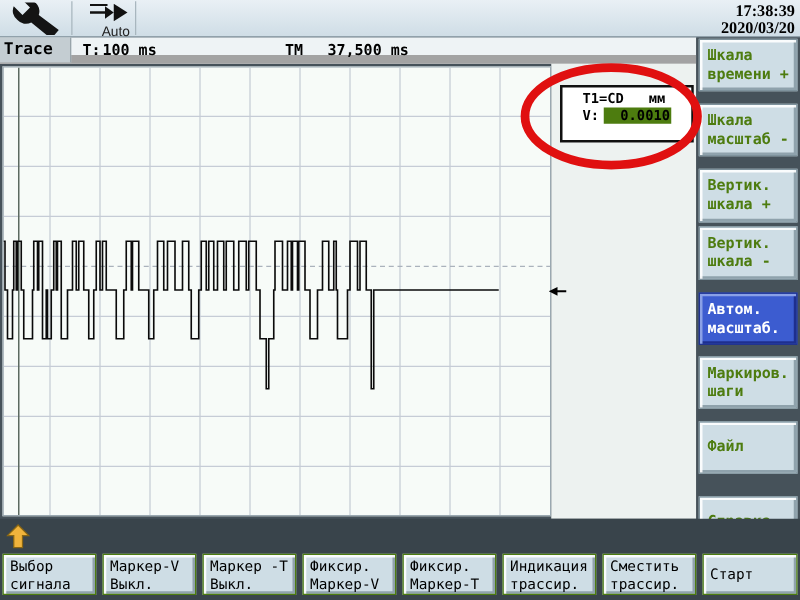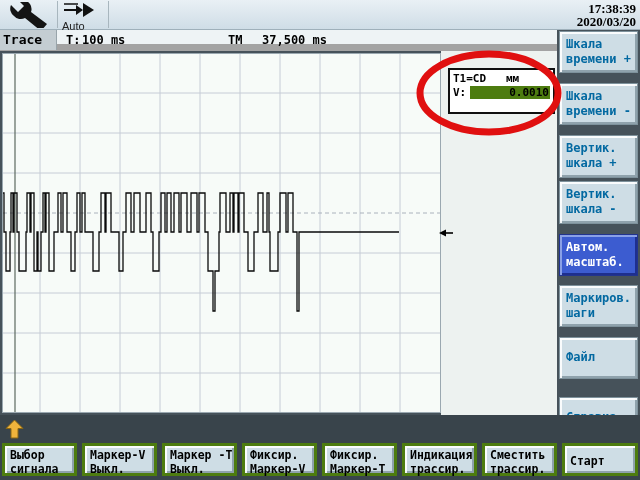--- a/index.html
+++ b/index.html
@@ -5,60 +5,60 @@
   * { margin:0; padding:0; box-sizing:border-box; }
   html,body { width:640px; height:480px; }
   body { font-family:"DejaVu Sans Mono","Liberation Mono",monospace; }
   .screen { position:relative; width:640px; height:480px; background:#46525a; overflow:hidden; }
 
   
   .topbar { position:absolute; left:0; top:0; width:640px; height:30px;
             background:linear-gradient(#e9f0f5,#cfdde6); border-bottom:1px solid #9fb0ba; }
   .topbar .vsep { position:absolute; top:1px; width:1px; height:27px; background:#a8b6be; }
   .wrench { position:absolute; left:6px; top:2px; }
-  .autoblk { position:absolute; left:62px; top:2px; width:42px; text-align:left; }
+  .autoblk { position:absolute; left:62px; top:2px; width:42px; text-align:right; }
   .autoblk .lbl { font-family:"Liberation Sans",sans-serif; font-size:11px; color:#222; display:block; margin-top:-1px; }
   .clock { position:absolute; right:4px; top:2px; text-align:right; font-weight:bold; font-size:13px; line-height:13px; color:#000;font-family:Liberation Serif, serif; }
 
   
   .tracebar { position:absolute; left:0; top:30px; width:557px; height:21px;
               background:#eef3f5; border-bottom:7px solid #a3a3a3; }
   .trace-tab { position:absolute; left:0; top:0; width:57px; height:20px; background:#c4cdd2;
                border-right:1px solid #98a4aa; font-weight:bold; font-size:13px; padding:2px 0 0 3px; color:#000; }
   .tracebar span { position:absolute; top:3px; font-weight:bold; font-size:12px; color:#000; }
 
   
   .rightpanel { position:absolute; left:441px; top:51px; width:116px; height:364px; background:#edf2f0; }
   .plot { position:absolute; left:2px; top:53px; width:439px; height:360px;
           background:#f7fbf8; border:1px solid #9aa8b0; }
   .infobox { position:absolute; left:448px; top:68px; width:107px; height:46px;
-             background:#ffffff; border:2px solid #101010; padding:2px 3px; z-index:3;
+             background:#ffffff; border:2px solid #101010; padding:2px 16px; z-index:3;
              font-weight:bold; font-size:11px; line-height:13.5px; color:#000; }
   .infobox .row { display:flex; white-space:pre; }
   .infobox .val { display:inline-block; flex:1; margin-left:4px; background:#4d7c0f; text-align:right; padding-right:1px; }
   .redcircle { position:absolute; left:416px; top:50px; width:146px; height:86px; z-index:5; pointer-events:none; }
   .arrowmark { position:absolute; left:438px; top:227px; z-index:2; }
 
   
   .sidebar { position:absolute; left:557px; top:30px; width:83px; height:410px; background:#46525a; }
   .skey { position:absolute; left:2px; width:79px; height:42px; background:#cedde5;
           border:1px solid #7e929c;
           box-shadow:inset 2px 2px 0 rgba(255,255,255,.9), inset -2px -2px 0 #8fa2ac;
-          font-weight:bold; font-size:12px; line-height:15px; color:#0369a1;
+          font-weight:bold; font-size:12px; line-height:15px; color:#4d7c0f;
           padding:5px 0 0 6px; cursor:pointer; }
   .skey.sel { background:#3c5cd0; color:#fff; border-color:#22348e;
           box-shadow:inset 2px 2px 0 #8aa0e6, inset -2px -2px 0 #1e2f8e; }
 
   
   .bottombar { position:absolute; left:0; top:415px; width:640px; height:65px; background:#39444b; }
   .recall { position:absolute; left:5px; top:4px; }
   .bkey { position:absolute; top:28px; width:75px; height:33px; background:#cedde5;
-          border:3px solid #4d7c0f;
+          border:1px solid #4d7c0f;
           box-shadow:inset 2px 2px 0 rgba(255,255,255,.9), inset -2px -2px 0 #8fa2ac;
-          font-weight:bold; font-size:11.5px; line-height:14px; color:#000;
+          font-weight:normal; font-size:11.5px; line-height:14px; color:#000;
           padding:2px 0 0 5px; cursor:pointer; }
   .bkey.single { padding-top:8px; }
 </style>
 </head>
 <body>
 
 <div class="screen">
 
   <div class="topbar">
     <span class="wrench">
@@ -138,21 +138,21 @@
     <polygon points="1,6 8,2.5 8,9.5" fill="#000"></polygon>
   </svg>
 
   <div class="sidebar">
     <div class="skey" style="top:1px;height:42px">
         <div>Шкала</div>
         <div>времени +</div>
       </div>
     <div class="skey" style="top:53px;height:42px">
         <div>Шкала</div>
-        <div>времени -</div>
+        <div>масштаб -</div>
       </div>
     <div class="skey" style="top:105px;height:43px">
         <div>Вертик.</div>
         <div>шкала +</div>
       </div>
     <div class="skey" style="top:151px;height:43px">
         <div>Вертик.</div>
         <div>шкала -</div>
       </div>
     <div class="skey sel" style="top:204px;height:42px">

